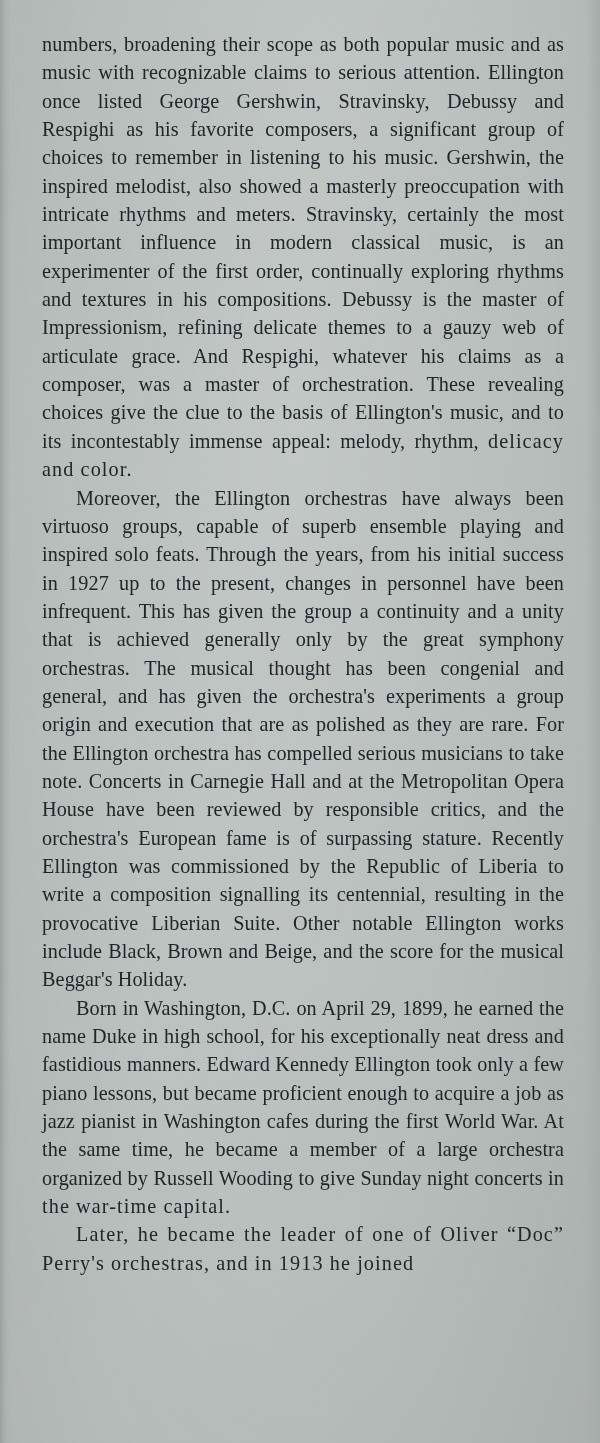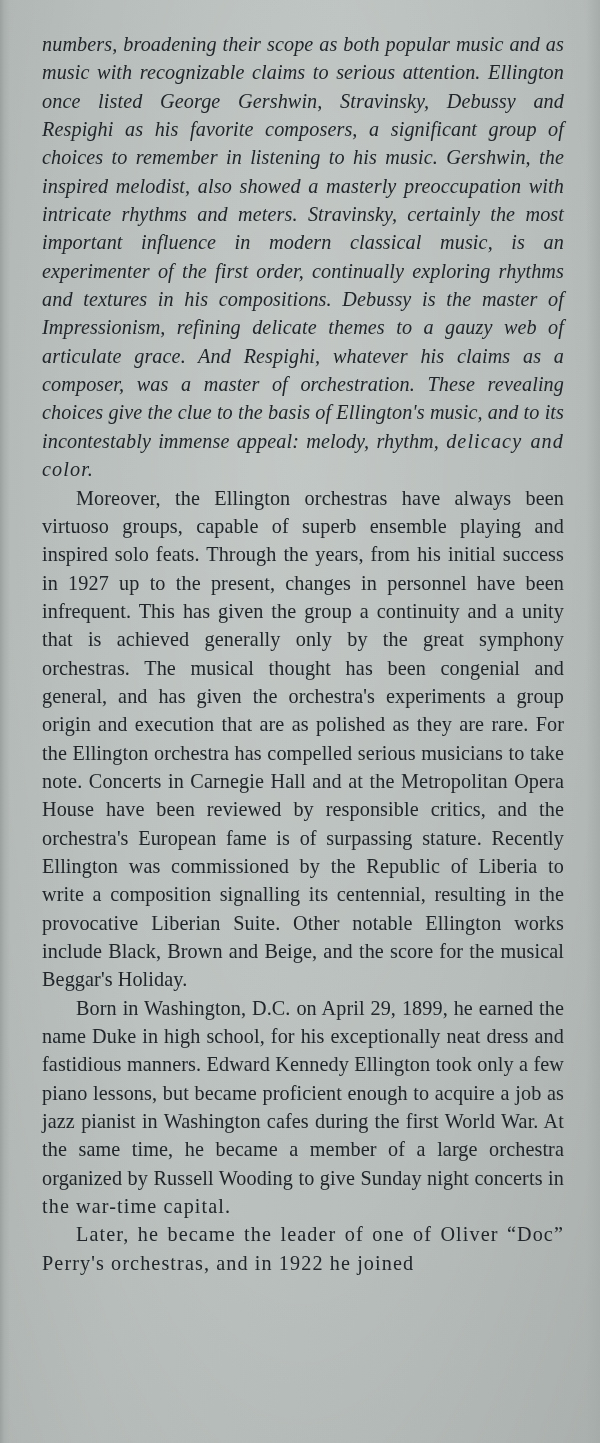--- a/index.html
+++ b/index.html
@@ -56,33 +56,32 @@
     text-align: justify;
     text-justify: inter-word;
     letter-spacing: 0.1px;
   }
   p {
     margin: 0;
     text-indent: 34px;
   }
   p.cont {
     text-indent: 0;
-    font-style: italic;
   }
   .it {
   }
   .wide {
     letter-spacing: 1.1px;
   }
 </style>
 </head>
 <body>
 
 <div class="page">
   <div class="left-edge"></div>
   <div class="right-edge"></div>
   <div class="body-text" id="body-text">
       <p class="cont"><span>numbers, broadening their scope as both popular music and as music with recognizable claims to serious attention. Ellington once listed George Gershwin, Stravinsky, Debussy and Respighi as his favorite composers, a significant group of choices to remember in listening to his music. Gershwin, the inspired melodist, also showed a masterly preoccupation with intricate rhythms and meters. Stravinsky, certainly the most important influence in modern classical music, is an experimenter of the first order, continually exploring rhythms and textures in his compositions. Debussy is the master of Impressionism, refining delicate themes to a gauzy web of articulate grace. And Respighi, whatever his claims as a composer, was a master of orchestration. These revealing choices give the clue to the basis of Ellington's music, and to its incontestably immense appeal: melody, rhythm, </span><span class="wide">delicacy and color.</span></p>
       <p class=""><span>Moreover, the Ellington orchestras have always been virtuoso groups, capable of superb ensemble playing and inspired solo feats. Through the years, from his initial success in 1927 up to the present, changes in personnel have been infrequent. This has given the group a continuity and a unity that is achieved generally only by the great symphony orchestras. The musical thought has been congenial and general, and has given the orchestra's experiments a group origin and execution that are as polished as they are rare. For the Ellington orchestra has compelled serious musicians to take note. Concerts in Carnegie Hall and at the Metropolitan Opera House have been reviewed by responsible critics, and the orchestra's European fame is of surpassing stature. Recently Ellington was commissioned by the Republic of Liberia to write a composition signalling its centennial, resulting in the provocative </span><span class="it">Liberian Suite.</span><span> Other notable Ellington works include </span><span class="it">Black, Brown</span><span> and Beige, and the score for the musical </span><span class="it">Beggar's Holiday.</span></p>
       <p class=""><span>Born in Washington, D.C. on April 29, 1899, he earned the name Duke in high school, for his exceptionally neat dress and fastidious manners. Edward Kennedy Ellington took only a few piano lessons, but became proficient enough to acquire a job as jazz pianist in Washington cafes during the first World War. At the same time, he became a member of a large orchestra organized by Russell Wooding to give Sunday night concerts in </span><span class="wide">the war-time capital.</span></p>
-      <p class=""><span class="wide">Later, he became the leader of one of Oliver “Doc” Perry's orchestras, and in 1922 he joined</span></p>
+      <p class=""><span class="wide">Later, he became the leader of one of Oliver “Doc” Perry's orchestras, and in 1913 he joined</span></p>
     </div>
 </div>
 
 </body></html>

